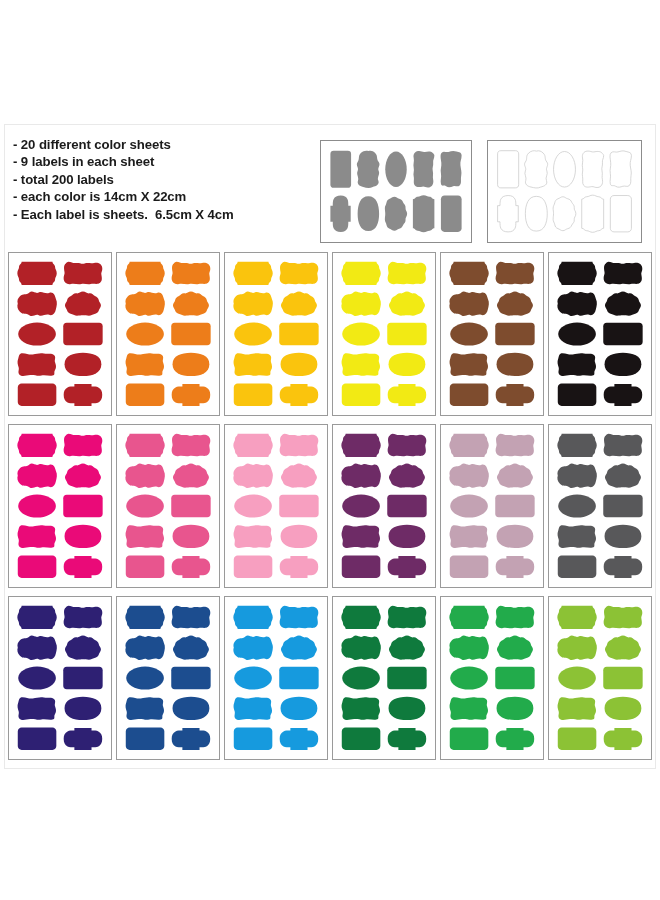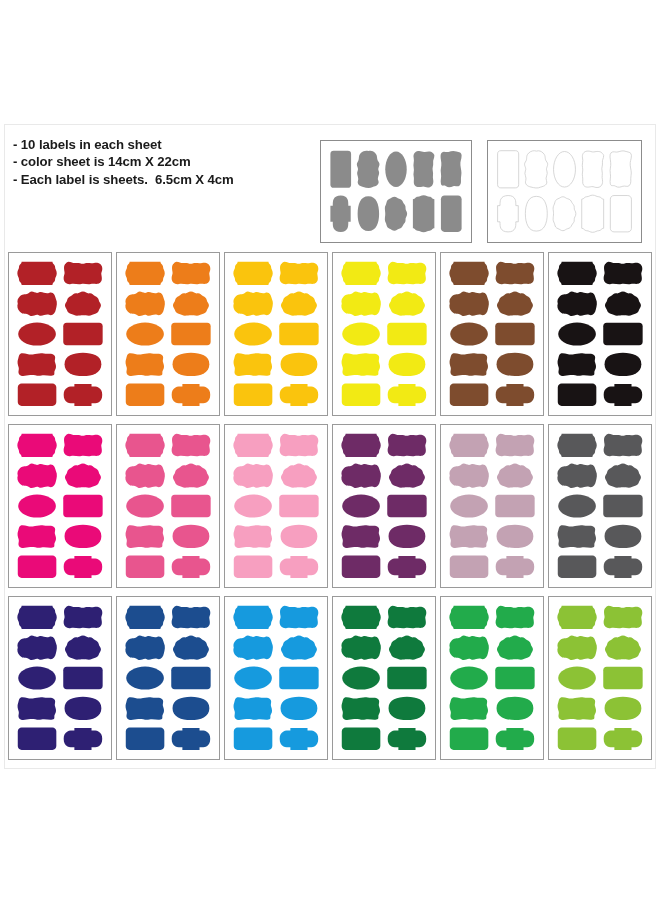--- a/index.html
+++ b/index.html
@@ -70,22 +70,24 @@
   .sheet svg{display:block;width:100%;height:100%;}
 </style>
 </head>
 <body>
 
 <div id="page">
 
   <div id="frame"></div>
 
   <div id="info">
-    <div class="line">- 10 labels in each sheet</div>
-    <div class="line">- color sheet is 14cm X 22cm</div>
+    <div class="line">- 20 different color sheets</div>
+    <div class="line">- 9 labels in each sheet</div>
+    <div class="line">- total 200 labels</div>
+    <div class="line">- each color is 14cm X 22cm</div>
     <div class="line">- Each label is sheets.  6.5cm X 4cm</div>
   </div>
 
   <div class="sample" id="sample-gray">
       <svg viewBox="0 0 152 100" preserveAspectRatio="none">
         <g transform="translate(32.50,8.00) rotate(90) scale(0.4000,0.4032)">
           <path d="M12,5 H88 C93,5 96,8 96,13 V49 C96,54 93,57 88,57 H12 C7,57 4,54 4,49 V13 C4,8 7,5 12,5 Z" fill="#8b8b8b"></path>
         </g>
         <g transform="translate(60.50,8.00) rotate(90) scale(0.4000,0.4032)">
           <path d="M10,14 C18,6 24,12 32,5 C40,-1 46,9 54,5 C62,1 70,10 78,6 C88,2 92,12 94,20 C98,28 96,36 94,44 C92,54 86,60 78,57 C70,54 62,62 54,58 C46,54 40,64 32,58 C24,52 18,58 10,50 C4,44 3,36 5,31 C3,24 5,19 10,14 Z" fill="#8b8b8b"></path>

